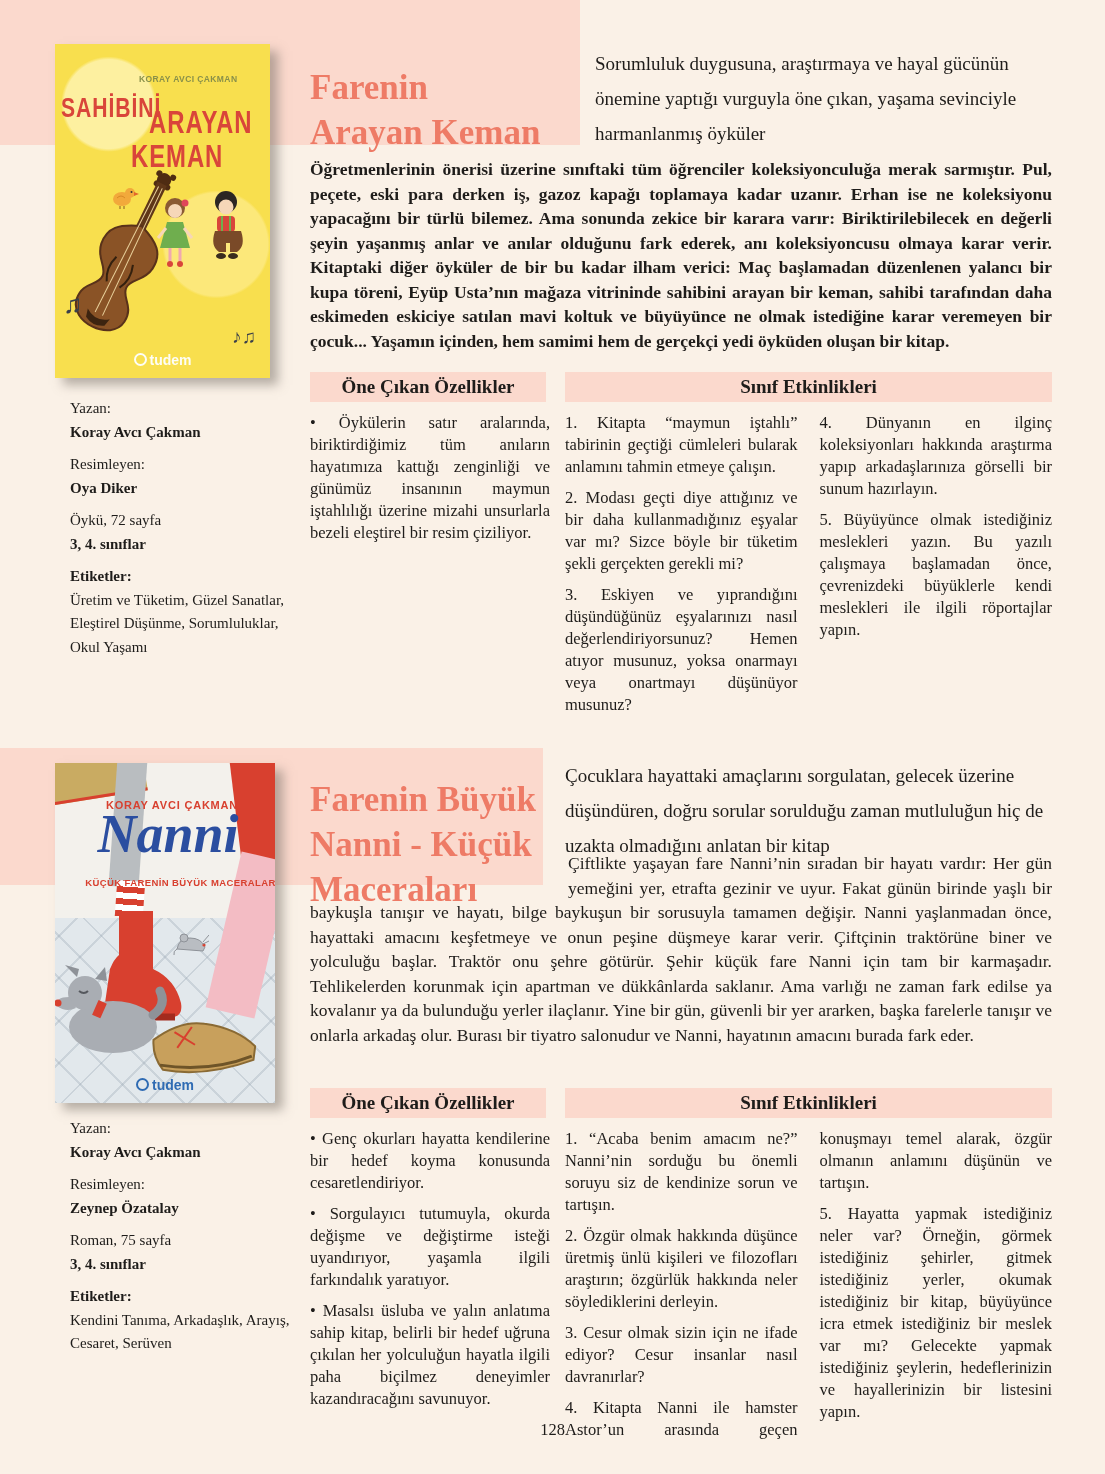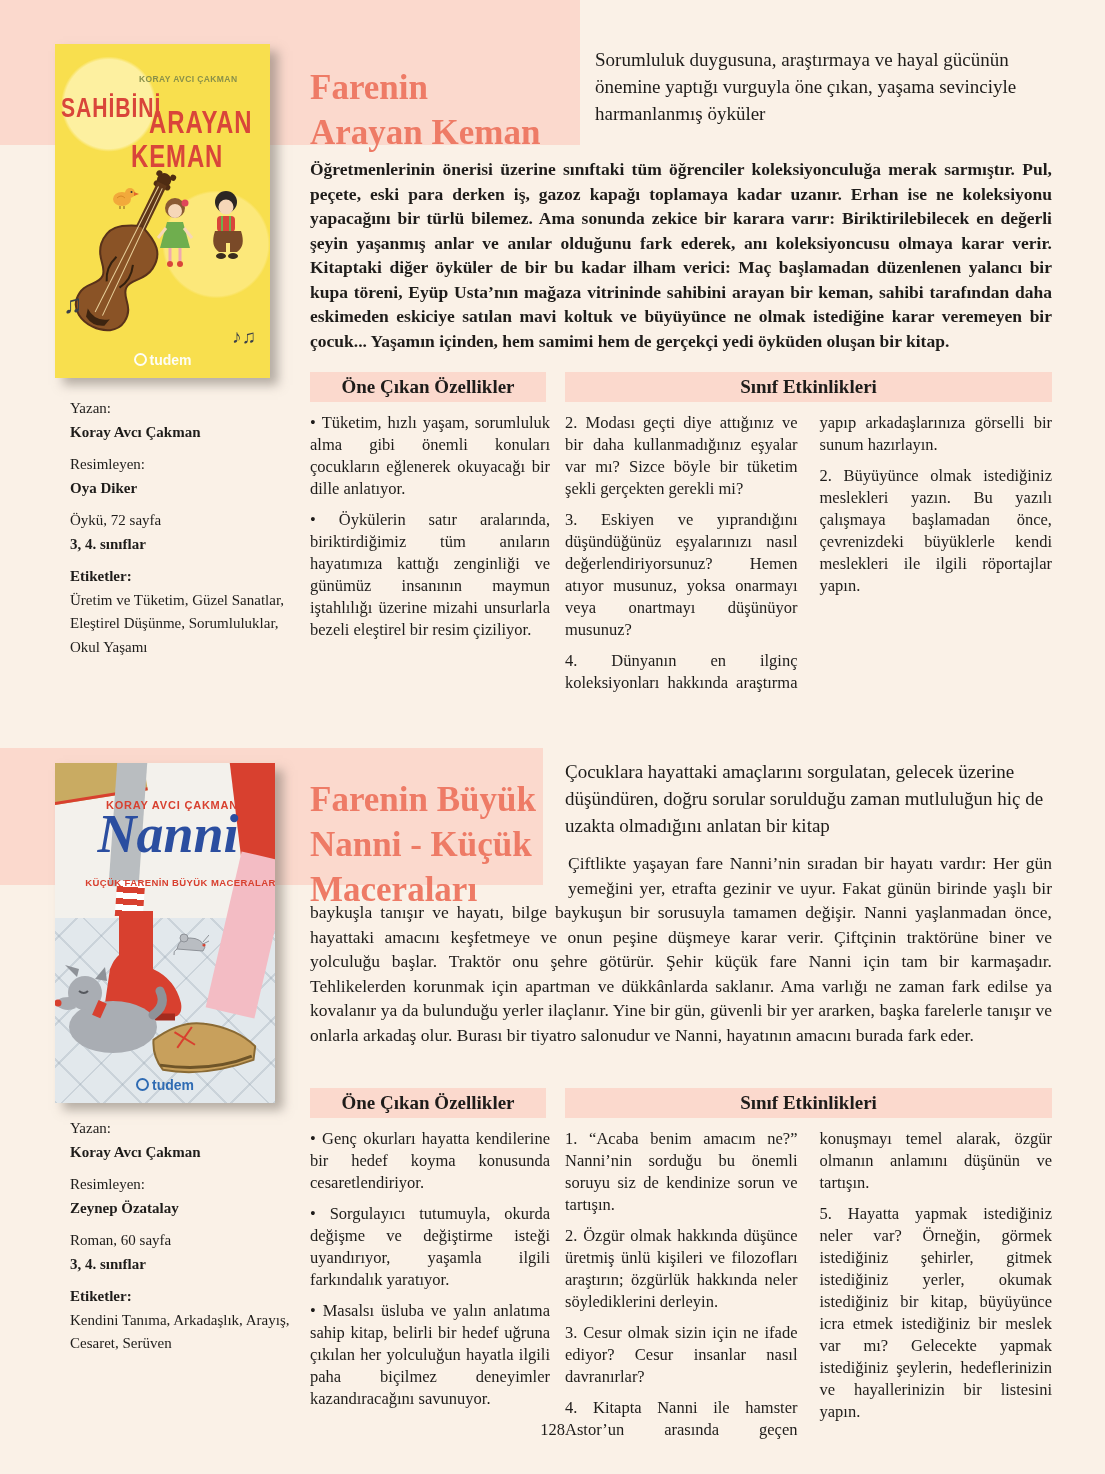--- a/index.html
+++ b/index.html
@@ -7,21 +7,21 @@
         font-family:"Liberation Serif","DejaVu Serif",serif;color:#1e1c1a;}
   .band{position:absolute;background:#fbd9cd;}
   .band1{left:0;top:0;width:580px;height:145px;}
   .band2{left:0;top:748px;width:543px;height:137px;}
 
   .title{position:absolute;font-weight:bold;font-size:35px;line-height:45px;color:#ee7b66;}
   .title span{display:block;}
   .t1{left:310px;top:42px;width:270px;}
   .t2{left:310px;top:754px;width:240px;}
 
-  .summary{position:absolute;font-size:19px;line-height:27px;margin:0;}
+  .summary{position:absolute;font-size:19px;line-height:35px;margin:0;}
   .s1{left:595px;top:46px;width:458px;}
   .s2{left:565px;top:758px;width:488px;}
 
   .desc{font-size:17.5px;line-height:24.5px;text-align:justify;margin:0;}
   .d1{position:absolute;left:310px;top:157px;width:742px;font-weight:bold;}
   .d2wrap{position:absolute;left:310px;top:851px;width:742px;}
   .d2-spacer{float:left;width:258px;height:49px;}
 
   .meta{position:absolute;width:225px;font-size:15px;line-height:23.5px;}
   .m1{left:70px;top:397px;}
@@ -198,30 +198,30 @@
         <div class="mv">3, 4. sınıflar</div>
       </div>
       <div class="mg">
         <div class="mv">Etiketler:</div>
         <div>Üretim ve Tüketim, Güzel Sanatlar, Eleştirel Düşünme, Sorumluluklar, Okul Yaşamı</div>
       </div>
     </aside>
 
     <div class="colhead ch-feat1">Öne Çıkan Özellikler</div>
     <div class="features f1">
-      <p class="bullet">Tüketim, hızlı yaşam, sorumluluk alma gibi önemli konuları çocukların eğlenerek okuyacağı bir dille anlatıyor.</p>
       <p class="bullet">Öykülerin satır aralarında, biriktirdiğimiz tüm anıların hayatımıza kattığı zenginliği ve günümüz insanının maymun iştahlılığı üzerine mizahi unsurlarla bezeli eleştirel bir resim çiziliyor.</p>
     </div>
 
     <div class="colhead ch-act1">Sınıf Etkinlikleri</div>
     <div class="activities a1">
+      <p>1. Kitapta “maymun iştahlı” tabirinin geçtiği cümleleri bularak anlamını tahmin etmeye çalışın.</p>
       <p>2. Modası geçti diye attığınız ve bir daha kullanmadığınız eşyalar var mı? Sizce böyle bir tüketim şekli gerçekten gerekli mi?</p>
       <p>3. Eskiyen ve yıprandığını düşündüğünüz eşyalarınızı nasıl değerlendiriyorsunuz? Hemen atıyor musunuz, yoksa onarmayı veya onartmayı düşünüyor musunuz?</p>
       <p>4. Dünyanın en ilginç koleksiyonları hakkında araştırma yapıp arkadaşlarınıza görselli bir sunum hazırlayın.</p>
-      <p>2. Büyüyünce olmak istediğiniz meslekleri yazın. Bu yazılı çalışmaya başlamadan önce, çevrenizdeki büyüklerle kendi meslekleri ile ilgili röportajlar yapın.</p>
+      <p>5. Büyüyünce olmak istediğiniz meslekleri yazın. Bu yazılı çalışmaya başlamadan önce, çevrenizdeki büyüklerle kendi meslekleri ile ilgili röportajlar yapın.</p>
     </div>
   </section>
 
   <section>
     <div class="band band2"></div>
 
     <div class="cover c2">
       <div class="c2-floor"></div>
       <div class="c2-fringe"></div>
       <div class="c2-leg"></div>
@@ -287,21 +287,21 @@
     <aside class="meta m2">
       <div class="mg">
         <div>Yazan:</div>
         <div class="mv">Koray Avcı Çakman</div>
       </div>
       <div class="mg">
         <div>Resimleyen:</div>
         <div class="mv">Zeynep Özatalay</div>
       </div>
       <div class="mg">
-        <div>Roman, 60 sayfa</div>
+        <div>Roman, 75 sayfa</div>
         <div class="mv">3, 4. sınıflar</div>
       </div>
       <div class="mg">
         <div class="mv">Etiketler:</div>
         <div>Kendini Tanıma, Arkadaşlık, Arayış, Cesaret, Serüven</div>
       </div>
     </aside>
 
     <div class="colhead ch-feat2">Öne Çıkan Özellikler</div>
     <div class="features f2">

